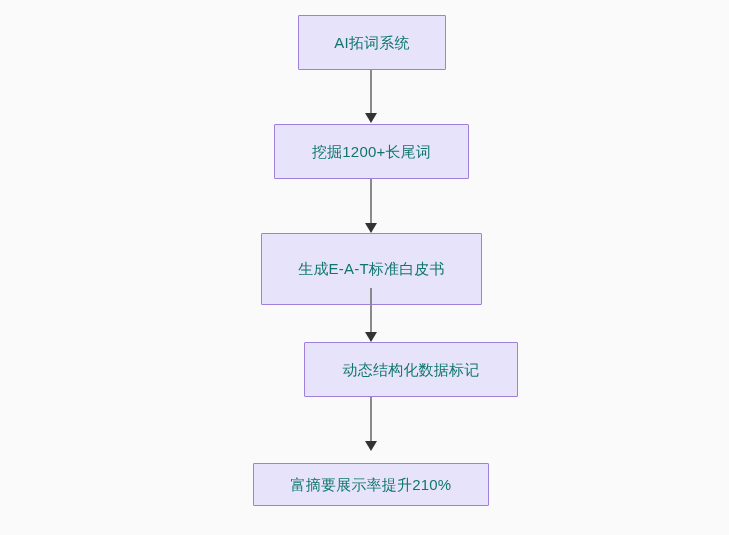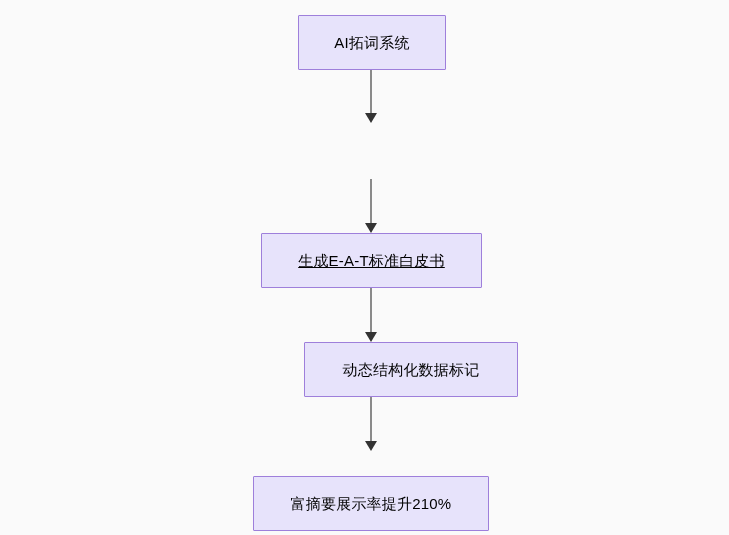--- a/index.html
+++ b/index.html
@@ -21,21 +21,21 @@
   }
   .node {
     position: absolute;
     box-sizing: border-box;
     background: #e7e3fb;
     border: 1.6px solid #9e7fdb;
     border-radius: 1px;
     display: flex;
     align-items: center;
     justify-content: center;
-    color: #000000;
+    color: #0f766e;
     font-size: 15px;
     line-height: 1.2;
     letter-spacing: 0.2px;
     white-space: nowrap;
     user-select: none;
   }
   .node-label {
     display: block;
     text-align: center;
   }
@@ -60,41 +60,44 @@
 
   <div class="node" style="left:298px; top:15px; width:148px; height:55px;">
     <span class="node-label">AI拓词系统</span>
   </div>
 
   <svg class="edge" style="left:361px; top:70px;" width="20" height="54" viewBox="0 0 20 54">
     <line class="edge-line" x1="10" y1="0" x2="10" y2="45"></line>
     <polygon class="edge-head" points="4,43 16,43 10,53"></polygon>
   </svg>
 
+  <div class="node" style="left:274px; top:124px; width:195px; height:55px;">
+    <span class="node-label">挖掘1200+长尾词</span>
+  </div>
 
   <svg class="edge" style="left:361px; top:179px;" width="20" height="55" viewBox="0 0 20 55">
     <line class="edge-line" x1="10" y1="0" x2="10" y2="46"></line>
     <polygon class="edge-head" points="4,44 16,44 10,54"></polygon>
   </svg>
 
-  <div class="node" style="left:261px; top:233px; width:221px; height:55px;text-decoration:underline;">
+  <div class="node" style="left:261px; top:233px; width:221px; height:72px;">
     <span class="node-label">生成E-A-T标准白皮书</span>
   </div>
 
   <svg class="edge" style="left:361px; top:288px;" width="20" height="55" viewBox="0 0 20 55">
     <line class="edge-line" x1="10" y1="0" x2="10" y2="46"></line>
     <polygon class="edge-head" points="4,44 16,44 10,54"></polygon>
   </svg>
 
   <div class="node" style="left:264px; top:342px; width:214px; height:55px;margin-left:40px;">
     <span class="node-label">动态结构化数据标记</span>
   </div>
 
   <svg class="edge" style="left:361px; top:397px;" width="20" height="55" viewBox="0 0 20 55">
     <line class="edge-line" x1="10" y1="0" x2="10" y2="46"></line>
     <polygon class="edge-head" points="4,44 16,44 10,54"></polygon>
   </svg>
 
-  <div class="node" style="left:253px; top:476px; width:236px; height:55px;">
+  <div class="node" style="left:253px; top:463px; width:236px; height:43px;">
     <span class="node-label">富摘要展示率提升210%</span>
   </div>
 
 </div>
 
 </body></html>

